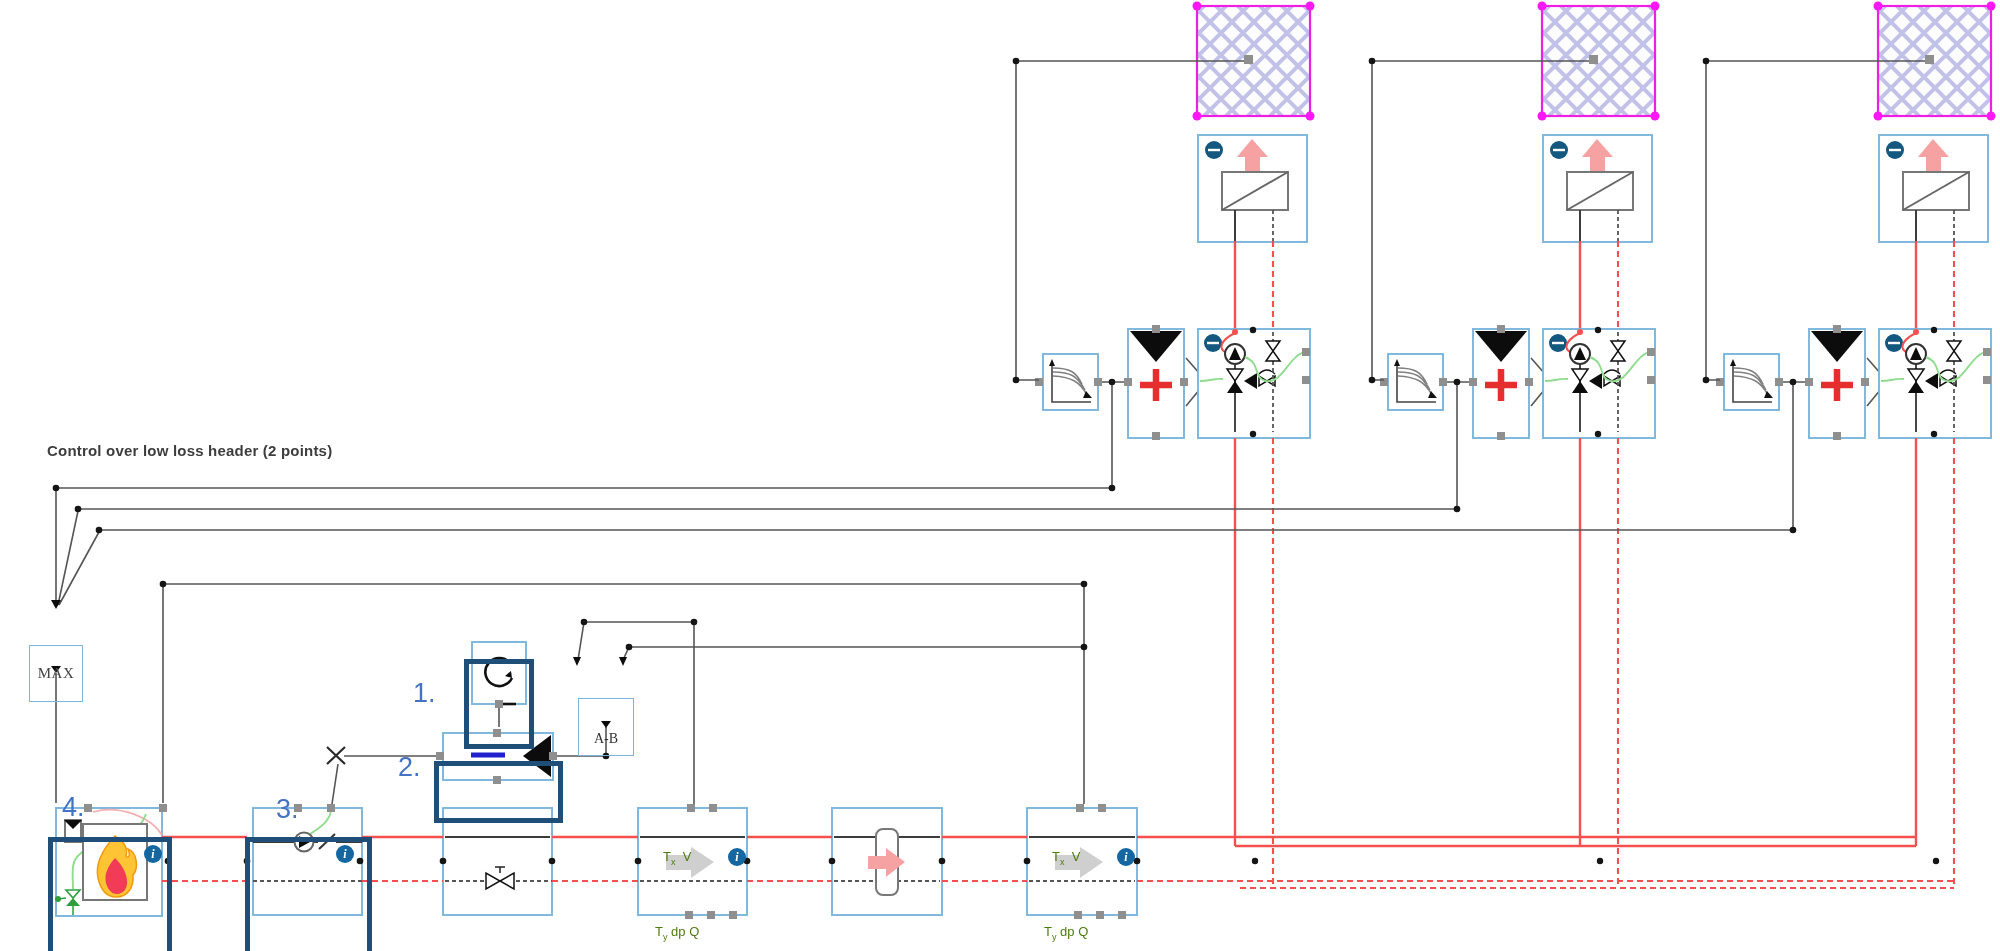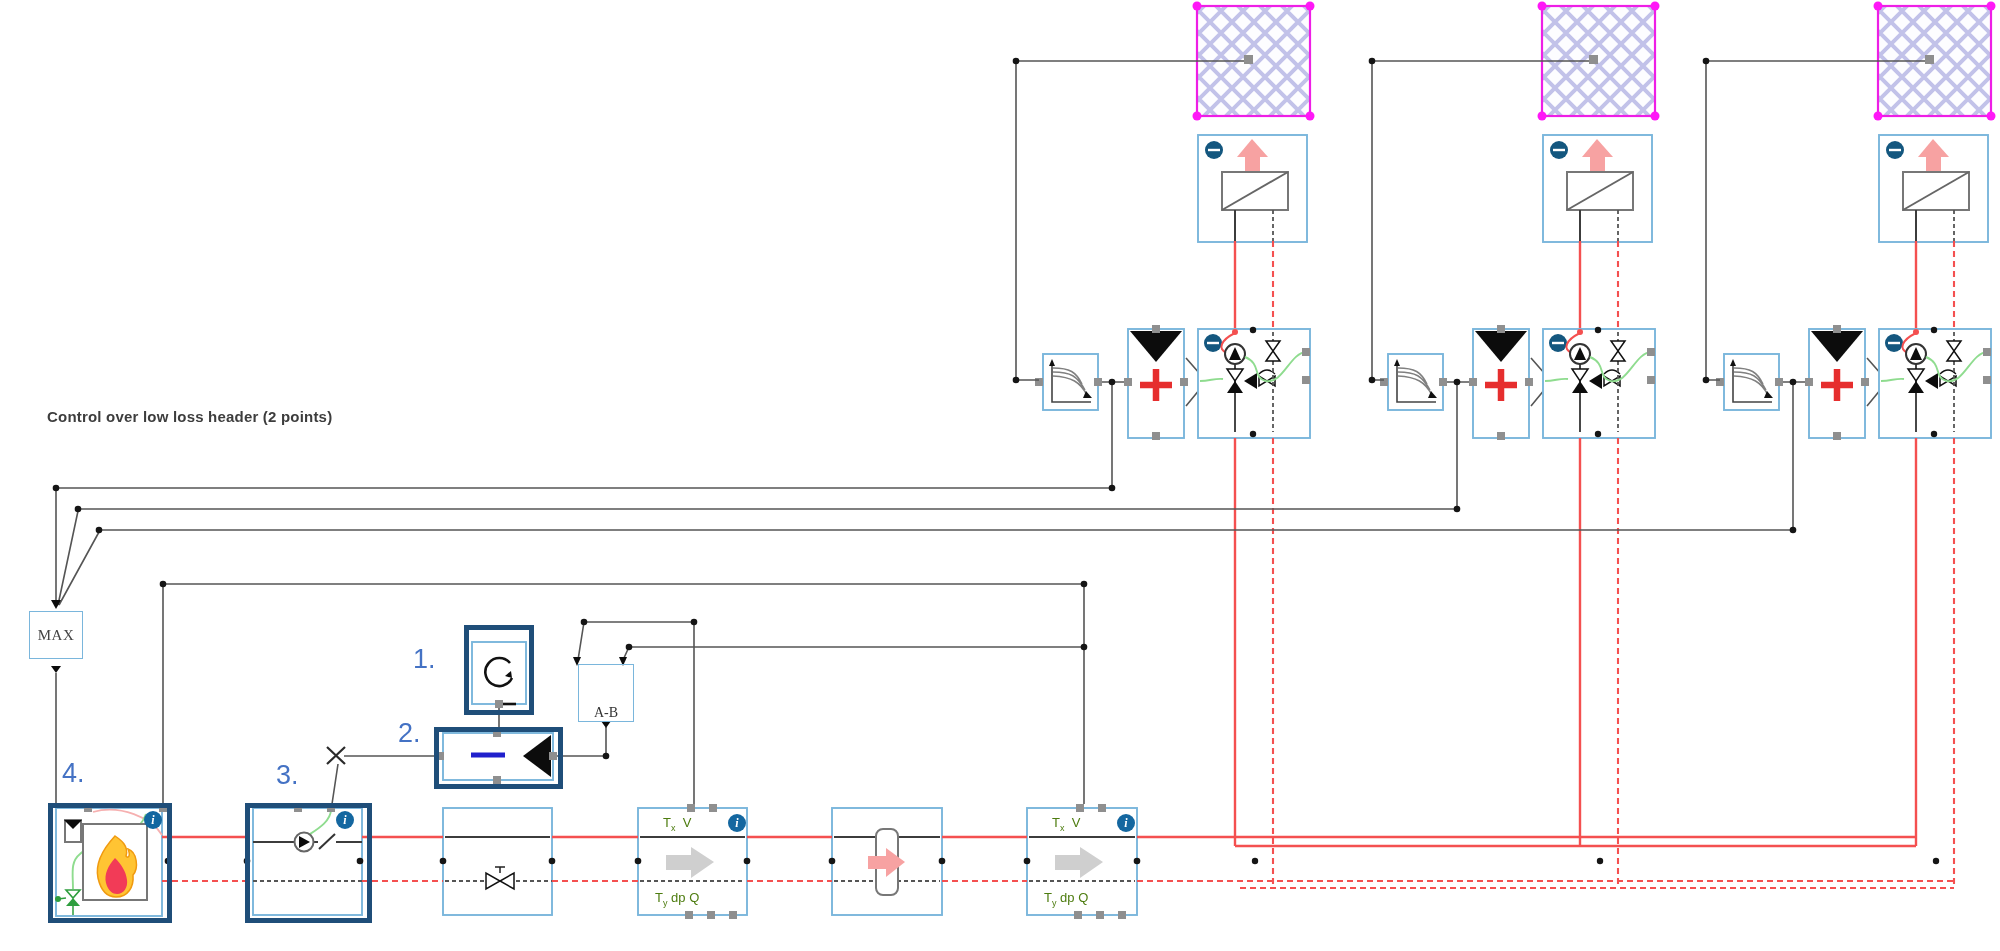--- a/index.html
+++ b/index.html
@@ -24,30 +24,30 @@
   .dot{fill:#151515}
   .grn{stroke:var(--green);stroke-width:1.9;fill:none}
   .pnk{stroke:#f6b0b0;stroke-width:1.8;fill:none}
   .tri{fill:#0c0c0c}
   .wtri{fill:#fff;stroke:#111;stroke-width:1.5}
   .mag{fill:url(#hatch);stroke:var(--magenta);stroke-width:2.2}
   .magdot{fill:#ff17f7}
   .badge{fill:var(--badge)}
 
   
-  .abs{position:absolute;}
+  .abs{position:absolute;margin-top:34px;}
   .title{left:47px;top:408px;font-size:15px;font-weight:bold;color:#3d3d3d;letter-spacing:.2px;}
   .annot{font-size:27px;color:var(--lblue);}
   .selbox{border:5px solid var(--navy);box-sizing:border-box;background:transparent;}
-  .maxbox{left:29px;top:611px;width:54px;height:48px;border:1.6px solid var(--blue);
+  .maxbox{left:29px;top:611px;width:54px;height:57px;border:1.6px solid var(--blue);
           box-sizing:border-box;font-family:"Liberation Serif",serif;font-size:15px;color:#444;
           display:flex;align-items:center;justify-content:center;letter-spacing:.5px;background:transparent;}
   .abbox{left:578px;top:664px;width:56px;height:58px;border:1.6px solid var(--blue);
          box-sizing:border-box;font-family:"Liberation Serif",serif;font-size:14px;color:#333;
-         display:flex;align-items:flex-end;justify-content:center;background:transparent;}
+         display:flex;align-items:flex-end;justify-content:center;padding-bottom:8px;background:transparent;}
   .info{width:18px;height:18px;border-radius:50%;background:var(--info);color:#fff;
         font-family:"Liberation Serif",serif;font-style:italic;font-weight:bold;font-size:12px;
         display:flex;align-items:center;justify-content:center;}
   .slab{font-size:13px;color:#4d7c0f;}
   .slab sub{font-size:9px;}
 </style>
 </head>
 <body>
 
 <div class="stage" style="--navy: #1f4e79; --blue: #7ab6dc; --red: #f45050; --green: #8fdc8f; --vgreen: #2e9e3e; --magenta: #ee1ee6; --lblue: #4472c4; --info: #1467a0; --badge: #14577f; --pink: #f7a2a2; --agrey: #cfcfcf; --plusred: #e62e2e;">

